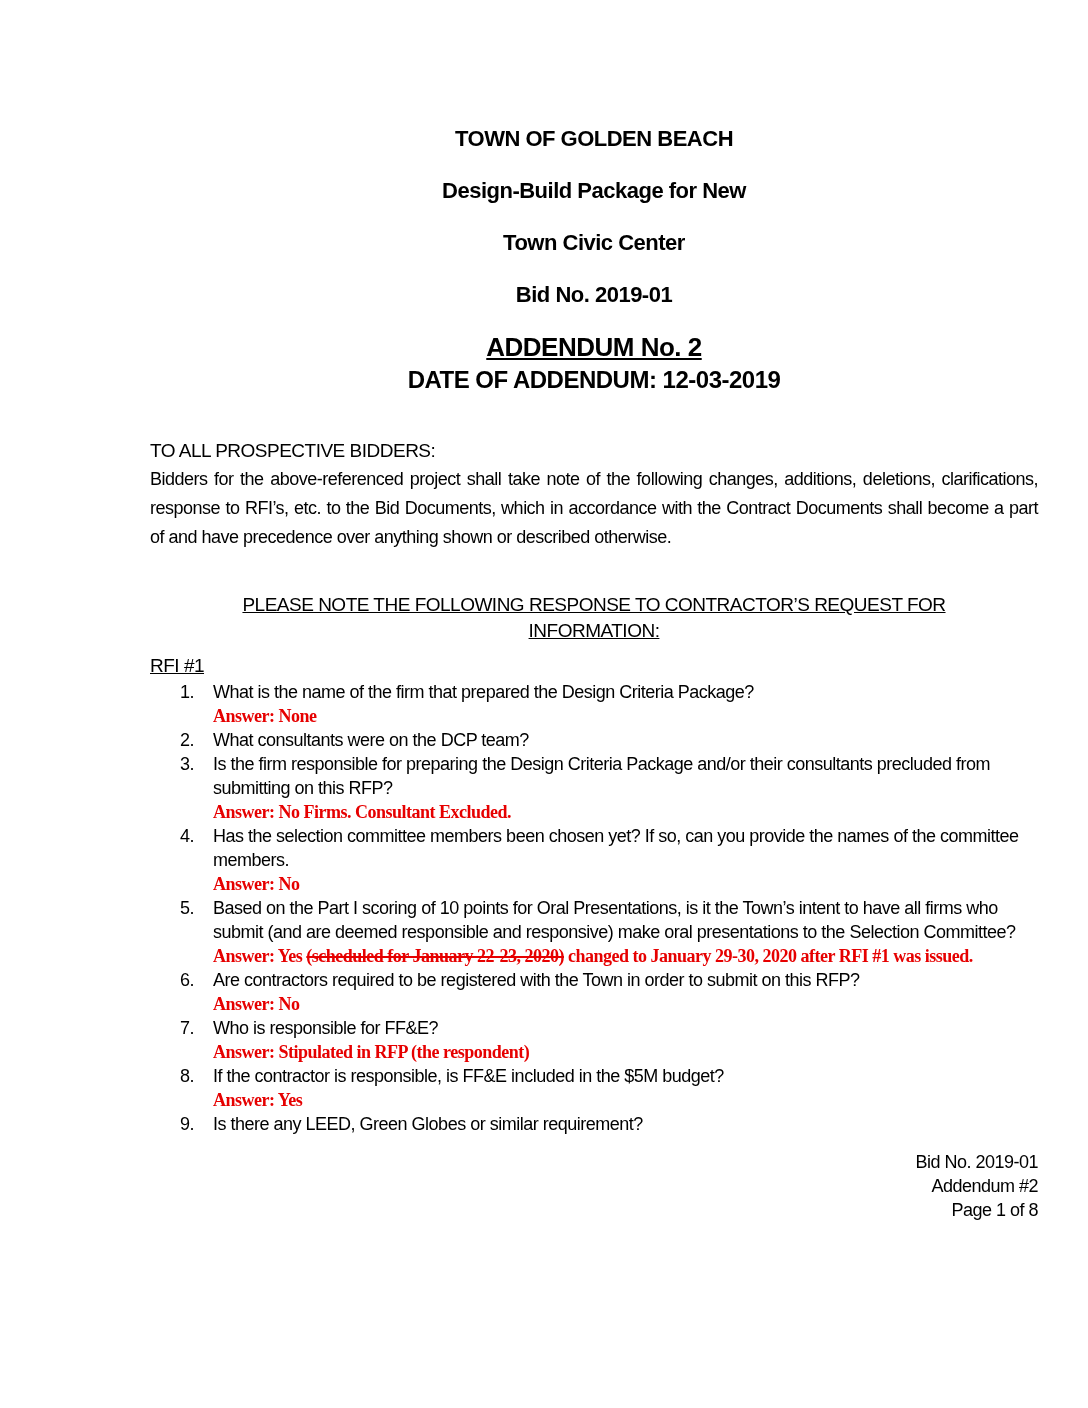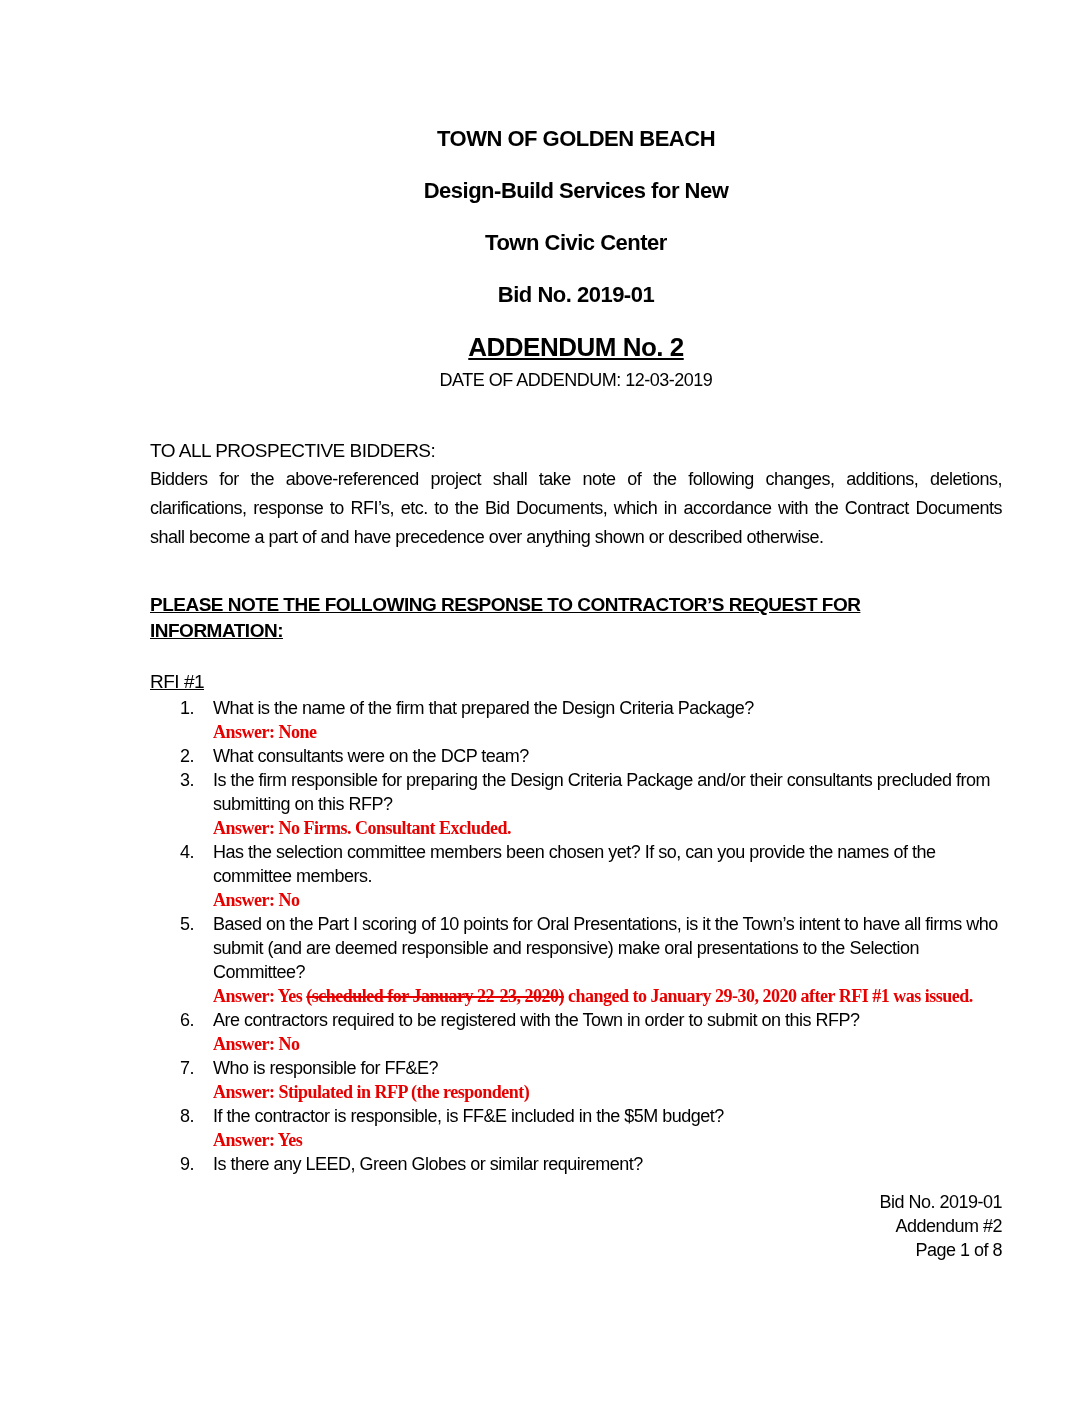--- a/index.html
+++ b/index.html
@@ -8,65 +8,65 @@
     background: #ffffff;
     font-family: "Liberation Sans", sans-serif;
     color: #000000;
   }
   .page {
     position: relative;
     width: 1088px;
     height: 1408px;
     background: #ffffff;
     box-sizing: border-box;
-    padding: 128px 86px 0 150px;
+    padding: 128px 50px 0 150px;
     overflow: hidden;
     letter-spacing: -0.5px;
   }
   
   .title-block { text-align: center; }
   .title-line {
     font-size: 22px;
     font-weight: bold;
     line-height: 22px;
     margin-bottom: 30px;
     white-space: nowrap;
   }
   .addendum-heading {
     font-size: 26px;
     font-weight: bold;
     line-height: 22px;
     margin-bottom: 12px;
     text-decoration: underline;
   }
   .addendum-date {
-    font-size: 18px;
-    font-weight: normal;
+    font-size: 24px;
+    font-weight: bold;
     line-height: 20px;
     margin-bottom: 46px;
   }
   
   .bidders-heading {
     font-size: 19px;
     font-weight: normal;
     line-height: 29px;
   }
   .bidders-paragraph {
     font-size: 18px;
     line-height: 29px;
     text-align: justify;
     margin: 0 0 40px 0;
   }
   
   .notice-heading {
-    text-align: left;
+    text-align: center;
     font-size: 19px;
-    font-weight: bold;
+    font-weight: normal;
     line-height: 26px;
-    margin-bottom: 26px;
+    margin-bottom: 10px;
   }
   .notice-heading .u { text-decoration: underline; }
   
   .rfi-heading {
     font-size: 19px;
     font-weight: normal;
     line-height: 24px;
     text-decoration: underline;
     margin-bottom: 2px;
   }
@@ -97,21 +97,21 @@
     line-height: 24px;
   }
 </style>
 </head>
 <body>
 
 <div class="page">
 
   <div class="title-block">
     <div class="title-line">TOWN OF GOLDEN BEACH</div>
-    <div class="title-line">Design-Build Services for New</div>
+    <div class="title-line">Design-Build Package for New</div>
     <div class="title-line">Town Civic Center</div>
     <div class="title-line">Bid No. 2019-01</div>
     <div class="addendum-heading">ADDENDUM No. 2</div>
     <div class="addendum-date">DATE OF ADDENDUM: 12-03-2019</div>
   </div>
 
   <div class="bidders-heading">TO ALL PROSPECTIVE BIDDERS:</div>
   <p class="bidders-paragraph">Bidders for the above-referenced project shall take note of the following changes, additions, deletions, clarifications, response to RFI’s, etc. to the Bid Documents, which in accordance with the Contract Documents shall become a part of and have precedence over anything shown or described otherwise.</p>
 
   <div class="notice-heading">

